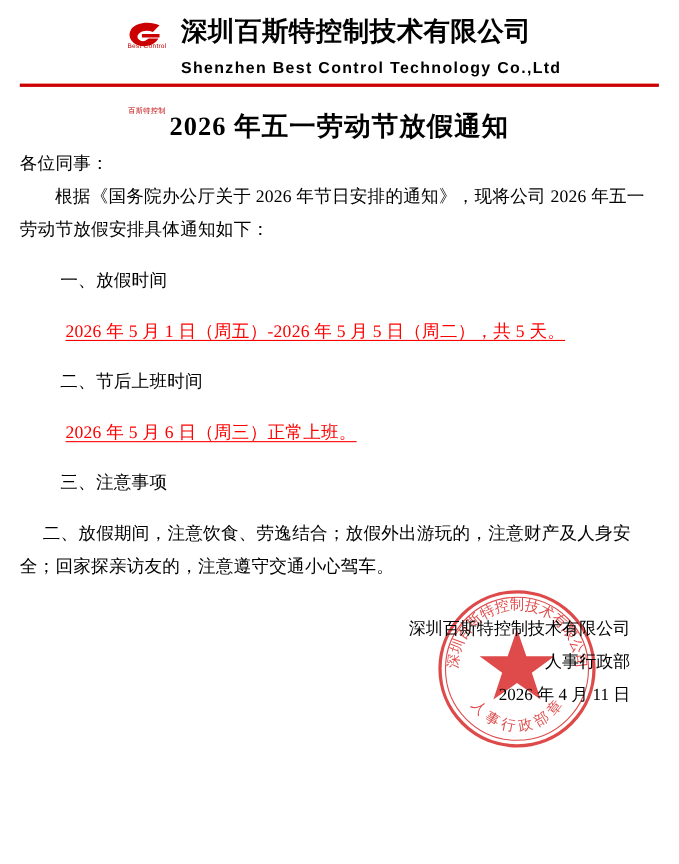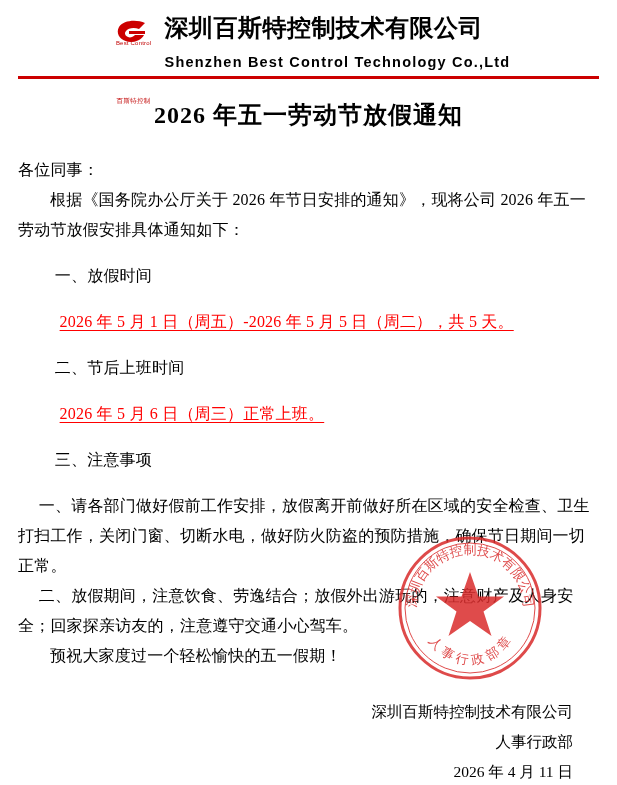--- a/index.html
+++ b/index.html
@@ -98,21 +98,21 @@
   }
 
   
   .doc-title {
     text-align: center;
     font-family: "Liberation Serif", serif;
     font-weight: bold;
     font-size: 24px;
     letter-spacing: 1px;
     margin-top: 20px;
-    margin-bottom: 24px;
+    margin-bottom: 4px;
   }
 
   
   .body-text {
     font-size: 16px;
     line-height: 30px;
     letter-spacing: 0.2px;
   }
   .p-salutation {
     margin: 0;
@@ -190,23 +190,21 @@
     <p class="p-salutation">各位同事：</p>
     <p class="p-indent">根据《国务院办公厅关于 2026 年节日安排的通知》，现将公司 2026 年五一劳动节放假安排具体通知如下：</p>
 
     <p class="p-item">一、放假时间</p>
     <p class="p-red"><span class="redline">2026 年 5 月 1 日（周五）-2026 年 5 月 5 日（周二），共 5 天。</span></p>
 
     <p class="p-item">二、节后上班时间</p>
     <p class="p-red"><span class="redline">2026 年 5 月 6 日（周三）正常上班。</span></p>
 
     <p class="p-item">三、注意事项</p>
-    <p class="p-sub">一、请各部门做好假前工作安排，放假离开前做好所在区域的安全检查、卫生打扫工作，关闭门窗、切断水电，做好防火防盗的预防措施，确保节日期间一切正常。</p>
     <p class="p-sub">二、放假期间，注意饮食、劳逸结合；放假外出游玩的，注意财产及人身安全；回家探亲访友的，注意遵守交通小心驾车。</p>
-    <p class="p-indent">预祝大家度过一个轻松愉快的五一假期！</p>
   </div>
 
   <svg class="seal" viewBox="0 0 148 148">
     <g fill="none" stroke="#d92b2b" stroke-width="3" opacity="0.85">
       <circle cx="74" cy="74" r="70"></circle>
       <circle cx="74" cy="74" r="65" stroke-width="1"></circle>
     </g>
     <path d="M74 38 L82.5 62.5 L108 62.5 L87.5 77.5 L95.5 102 L74 87 L52.5 102 L60.5 77.5 L40 62.5 L65.5 62.5 Z" fill="#d92b2b" opacity="0.85"></path>
     <g opacity="0.85" fill="#d92b2b" font-family="DejaVu Sans, sans-serif" font-size="13">
       <text>

